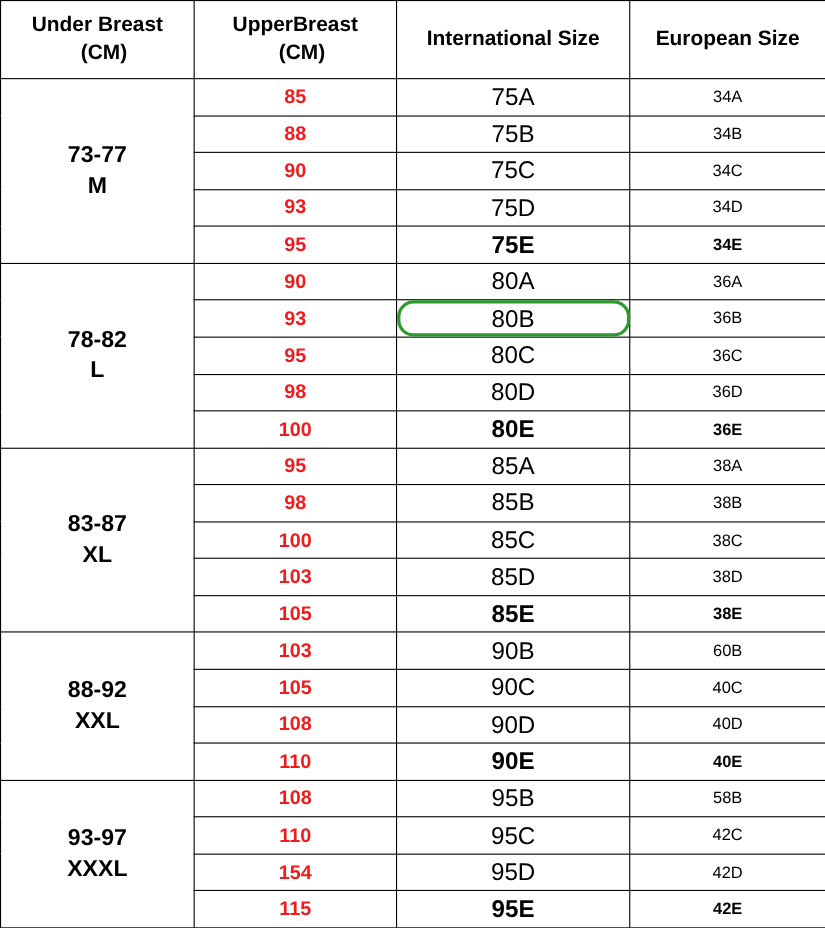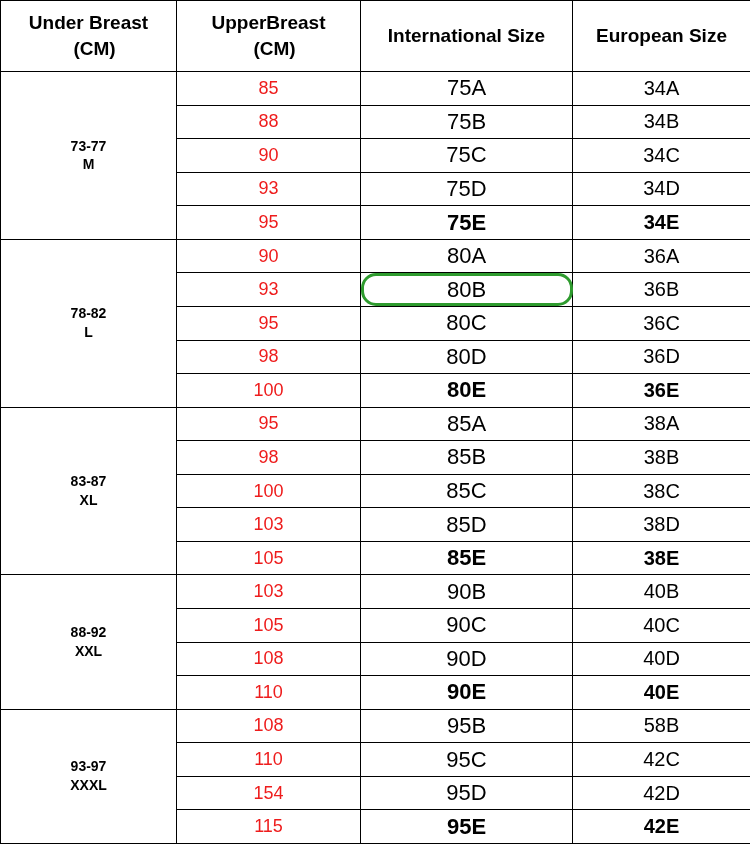--- a/index.html
+++ b/index.html
@@ -38,37 +38,37 @@
     line-height: 1.35;
     height: 70px;
   }
   .hdr-line2 {
     display: block;
     margin-left: 12px;
   }
 
   td.group {
     font-weight: bold;
-    font-size: 14px;
+    font-size: 21px;
     line-height: 1.35;
   }
   td.group .grp-range { display: block; }
   td.group .grp-size { display: block; }
 
   td.upper {
     color: #ee1c1c;
-    font-weight: normal;
+    font-weight: bold;
     font-size: 18px;
   }
   td.intl {
     font-size: 22px;
     font-weight: normal;
   }
   td.euro {
-    font-size: 20px;
+    font-size: 15px;
     font-weight: normal;
   }
   td.intl.bold, td.euro.bold {
     font-weight: bold;
   }
   td.highlight {
     outline: 3px solid #2e9b2e;
     outline-offset: -3px;
     border-radius: 15px;
   }
@@ -192,21 +192,21 @@
         <td class="intl bold">85E</td>
         <td class="euro bold">38E</td>
       </tr>
       <tr class="data-row">
         <td class="group" rowspan="4">
           <span class="grp-range">88-92</span>
           <span class="grp-size">XXL</span>
         </td>
         <td class="upper">103</td>
         <td class="intl">90B</td>
-        <td class="euro">40B</td>
+        <td class="euro">60B</td>
       </tr>
       <tr class="data-row">
         <td class="upper">105</td>
         <td class="intl">90C</td>
         <td class="euro">40C</td>
       </tr>
       <tr class="data-row">
         <td class="upper">108</td>
         <td class="intl">90D</td>
         <td class="euro">40D</td>

